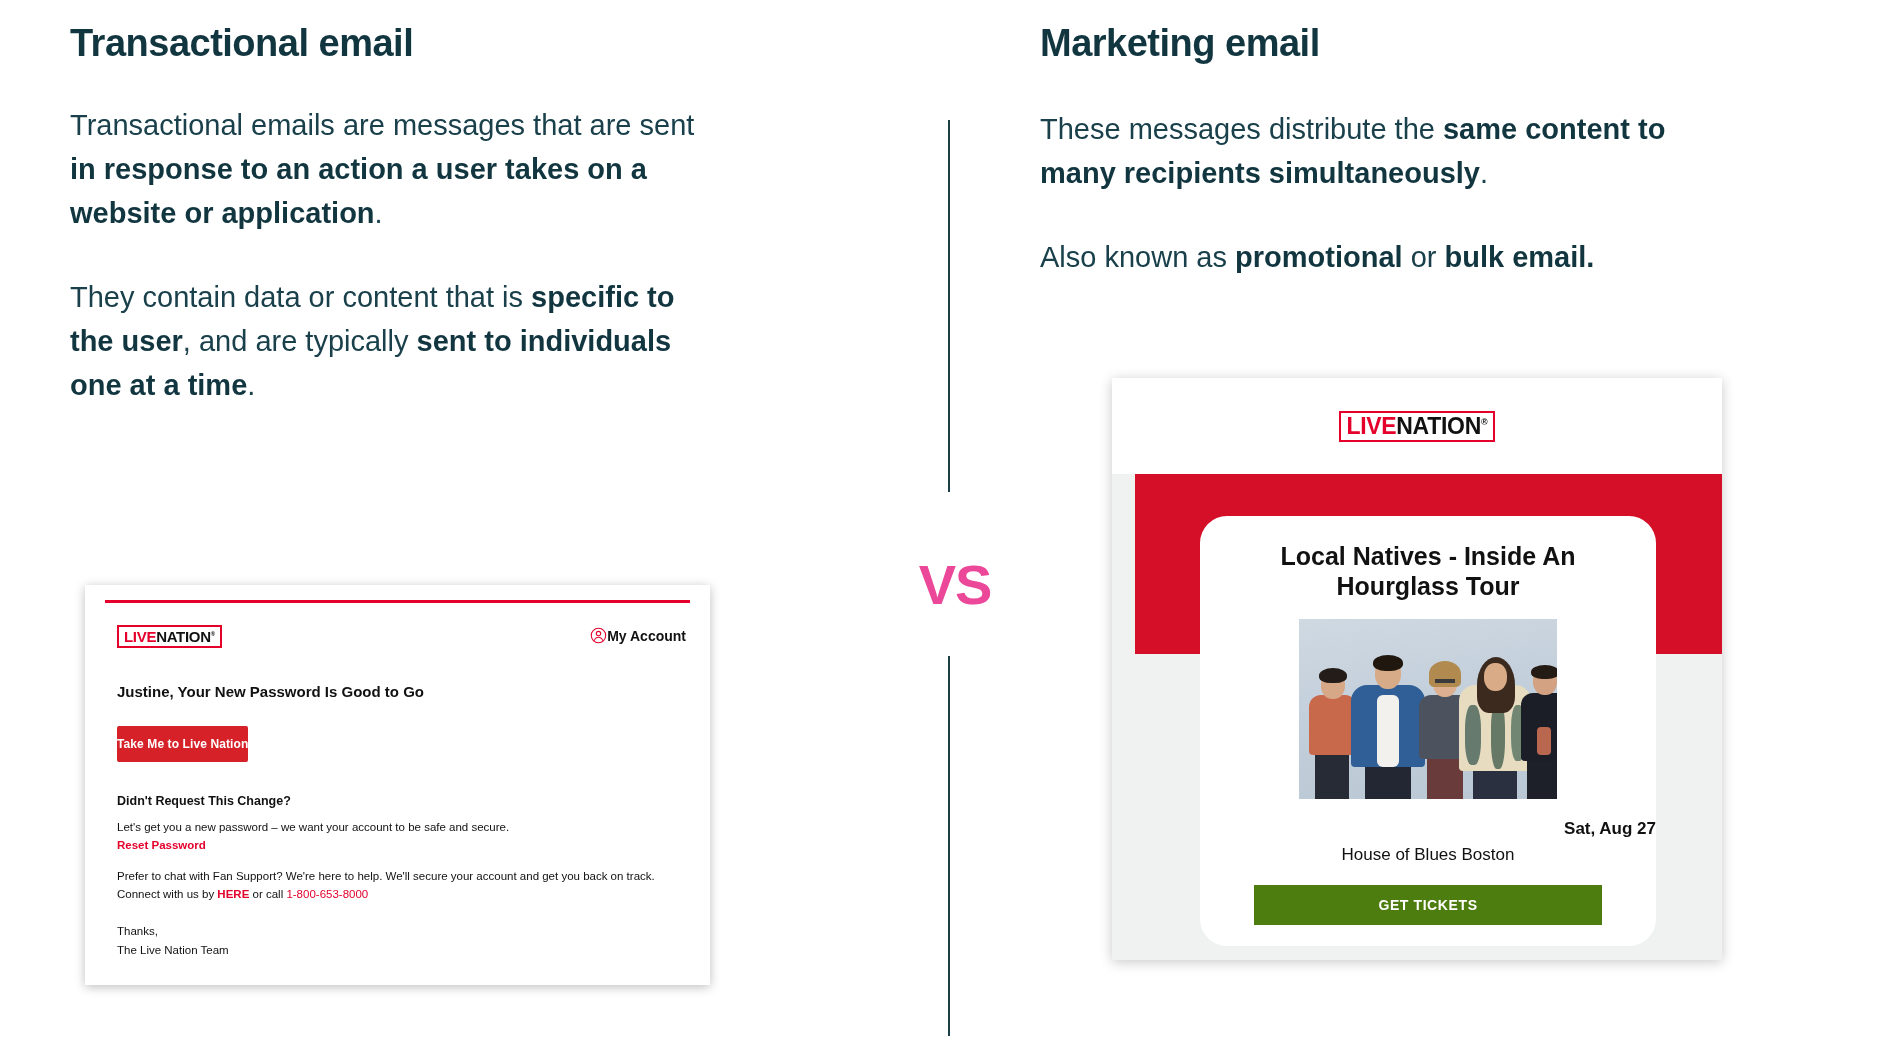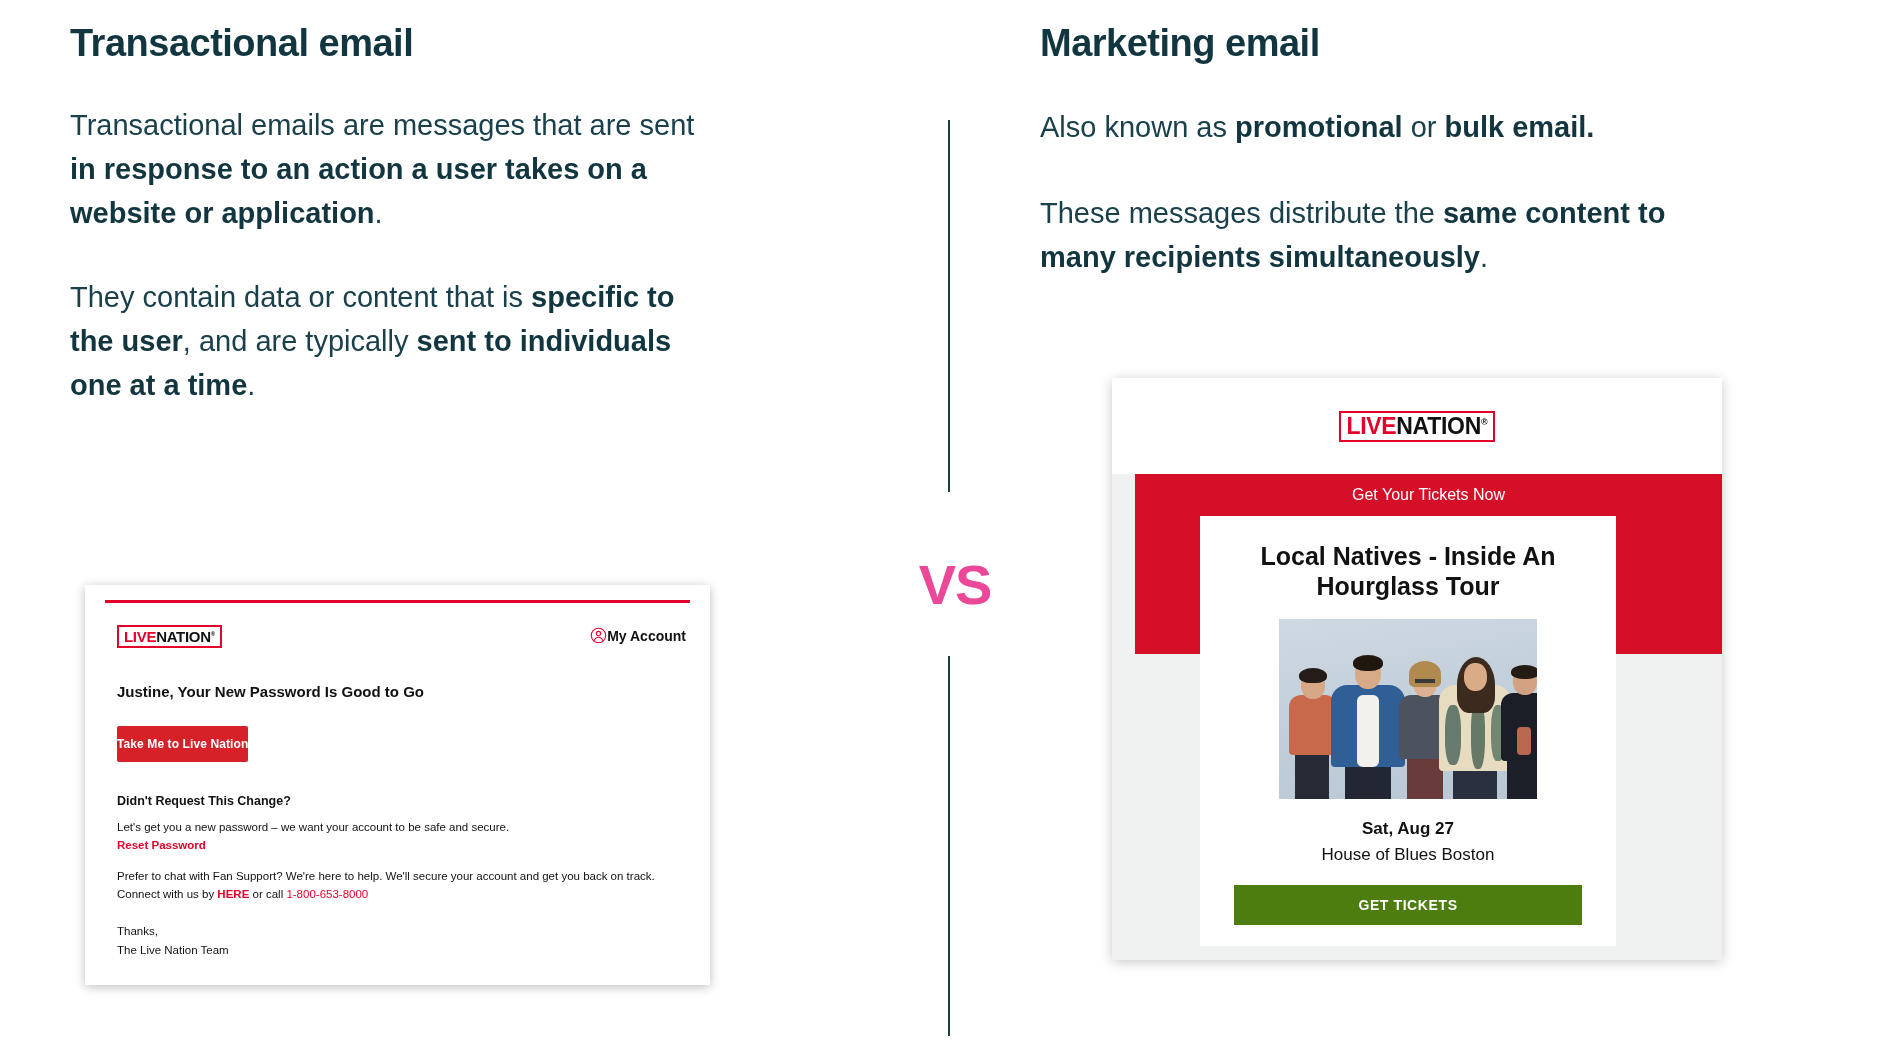--- a/index.html
+++ b/index.html
@@ -221,25 +221,26 @@
     left: 23px;
     top: 96px;
     width: 587px;
     height: 180px;
     background: #d60f28;
   }
   #mk-inner {
     position: absolute;
     left: 88px;
     top: 138px;
-    width: 416px;
+    width: 456px;
     height: 430px;
     background: #ffffff;
     text-align: center;
     box-sizing: border-box;
+    border-radius: 27px;
   }
   #mk-banner-text {
     position: absolute;
     left: 23px;
     top: 108px;
     width: 587px;
     text-align: center;
     font-size: 16px;
     color: #ffffff;
     font-family: "Liberation Sans", sans-serif;
@@ -273,20 +274,21 @@
   }
   .m-body { position: absolute; bottom: 0; border-radius: 14px 14px 0 0; }
   .m-legs { position: absolute; bottom: 0; background: #2a2f3c; }
 
   #mk-date {
     margin: 20px 0 0 0;
     font-size: 17px;
     font-weight: bold;
     color: #111111;
     font-family: "Liberation Sans", sans-serif;
+    text-align: right;
   }
   #mk-venue {
     margin: 6px 0 0 0;
     font-size: 17px;
     color: #111111;
     font-family: "Liberation Sans", sans-serif;
   }
   #mk-cta {
     display: block;
     margin: 20px auto 0 auto;
@@ -315,26 +317,26 @@
   <p class="para" id="left-p2">
     <span>They contain data or content that is </span><b>specific to the user</b><span>, and are typically </span><b>sent to individuals one at a time</b><span>.</span>
   </p>
 
 </div>
 
 <div class="col" id="right-column">
 
   <h1 class="col-heading">Marketing email</h1>
 
+  <p class="para" id="right-p2">
+    <span>These messages distribute the </span><b>same content to many recipients simultaneously</b><span>.</span>
+  </p>
+
   <p class="para" id="right-p1">
     <span>Also known as </span><b>promotional</b><span> or </span><b>bulk email.</b>
-  </p>
-
-  <p class="para" id="right-p2">
-    <span>These messages distribute the </span><b>same content to many recipients simultaneously</b><span>.</span>
   </p>
 
 </div>
 
 <div id="divider-top"></div>
 <div id="vs-label">VS</div>
 <div id="divider-bottom"></div>
 
 <div id="transactional-card">
 
@@ -381,21 +383,20 @@
   </div>
 </div>
 
 <div id="marketing-card">
 
   <div id="mk-logo-bar">
     <span class="ln-logo" id="mk-logo"><span class="ln-live">LIVE</span><span class="ln-nation">NATION</span><span class="ln-tm" style="font-size:9px;">®</span></span>
   </div>
 
   <div id="mk-redband"></div>
-  <div id="mk-banner-text">Get Your Tickets Now</div>
 
   <div id="mk-inner">
 
     <div id="mk-title">Local Natives - Inside An Hourglass Tour</div>
 
     <div id="mk-photo">
 
       <div class="member" style="left:8px; width:52px; height:128px;">
         <div class="m-legs" style="left:8px; width:34px; height:52px; background:#272b36;"></div>
         <div class="m-body" style="left:2px; bottom:44px; width:48px; height:60px; background:#c9694b; border-radius:12px 12px 4px 4px;"></div>

